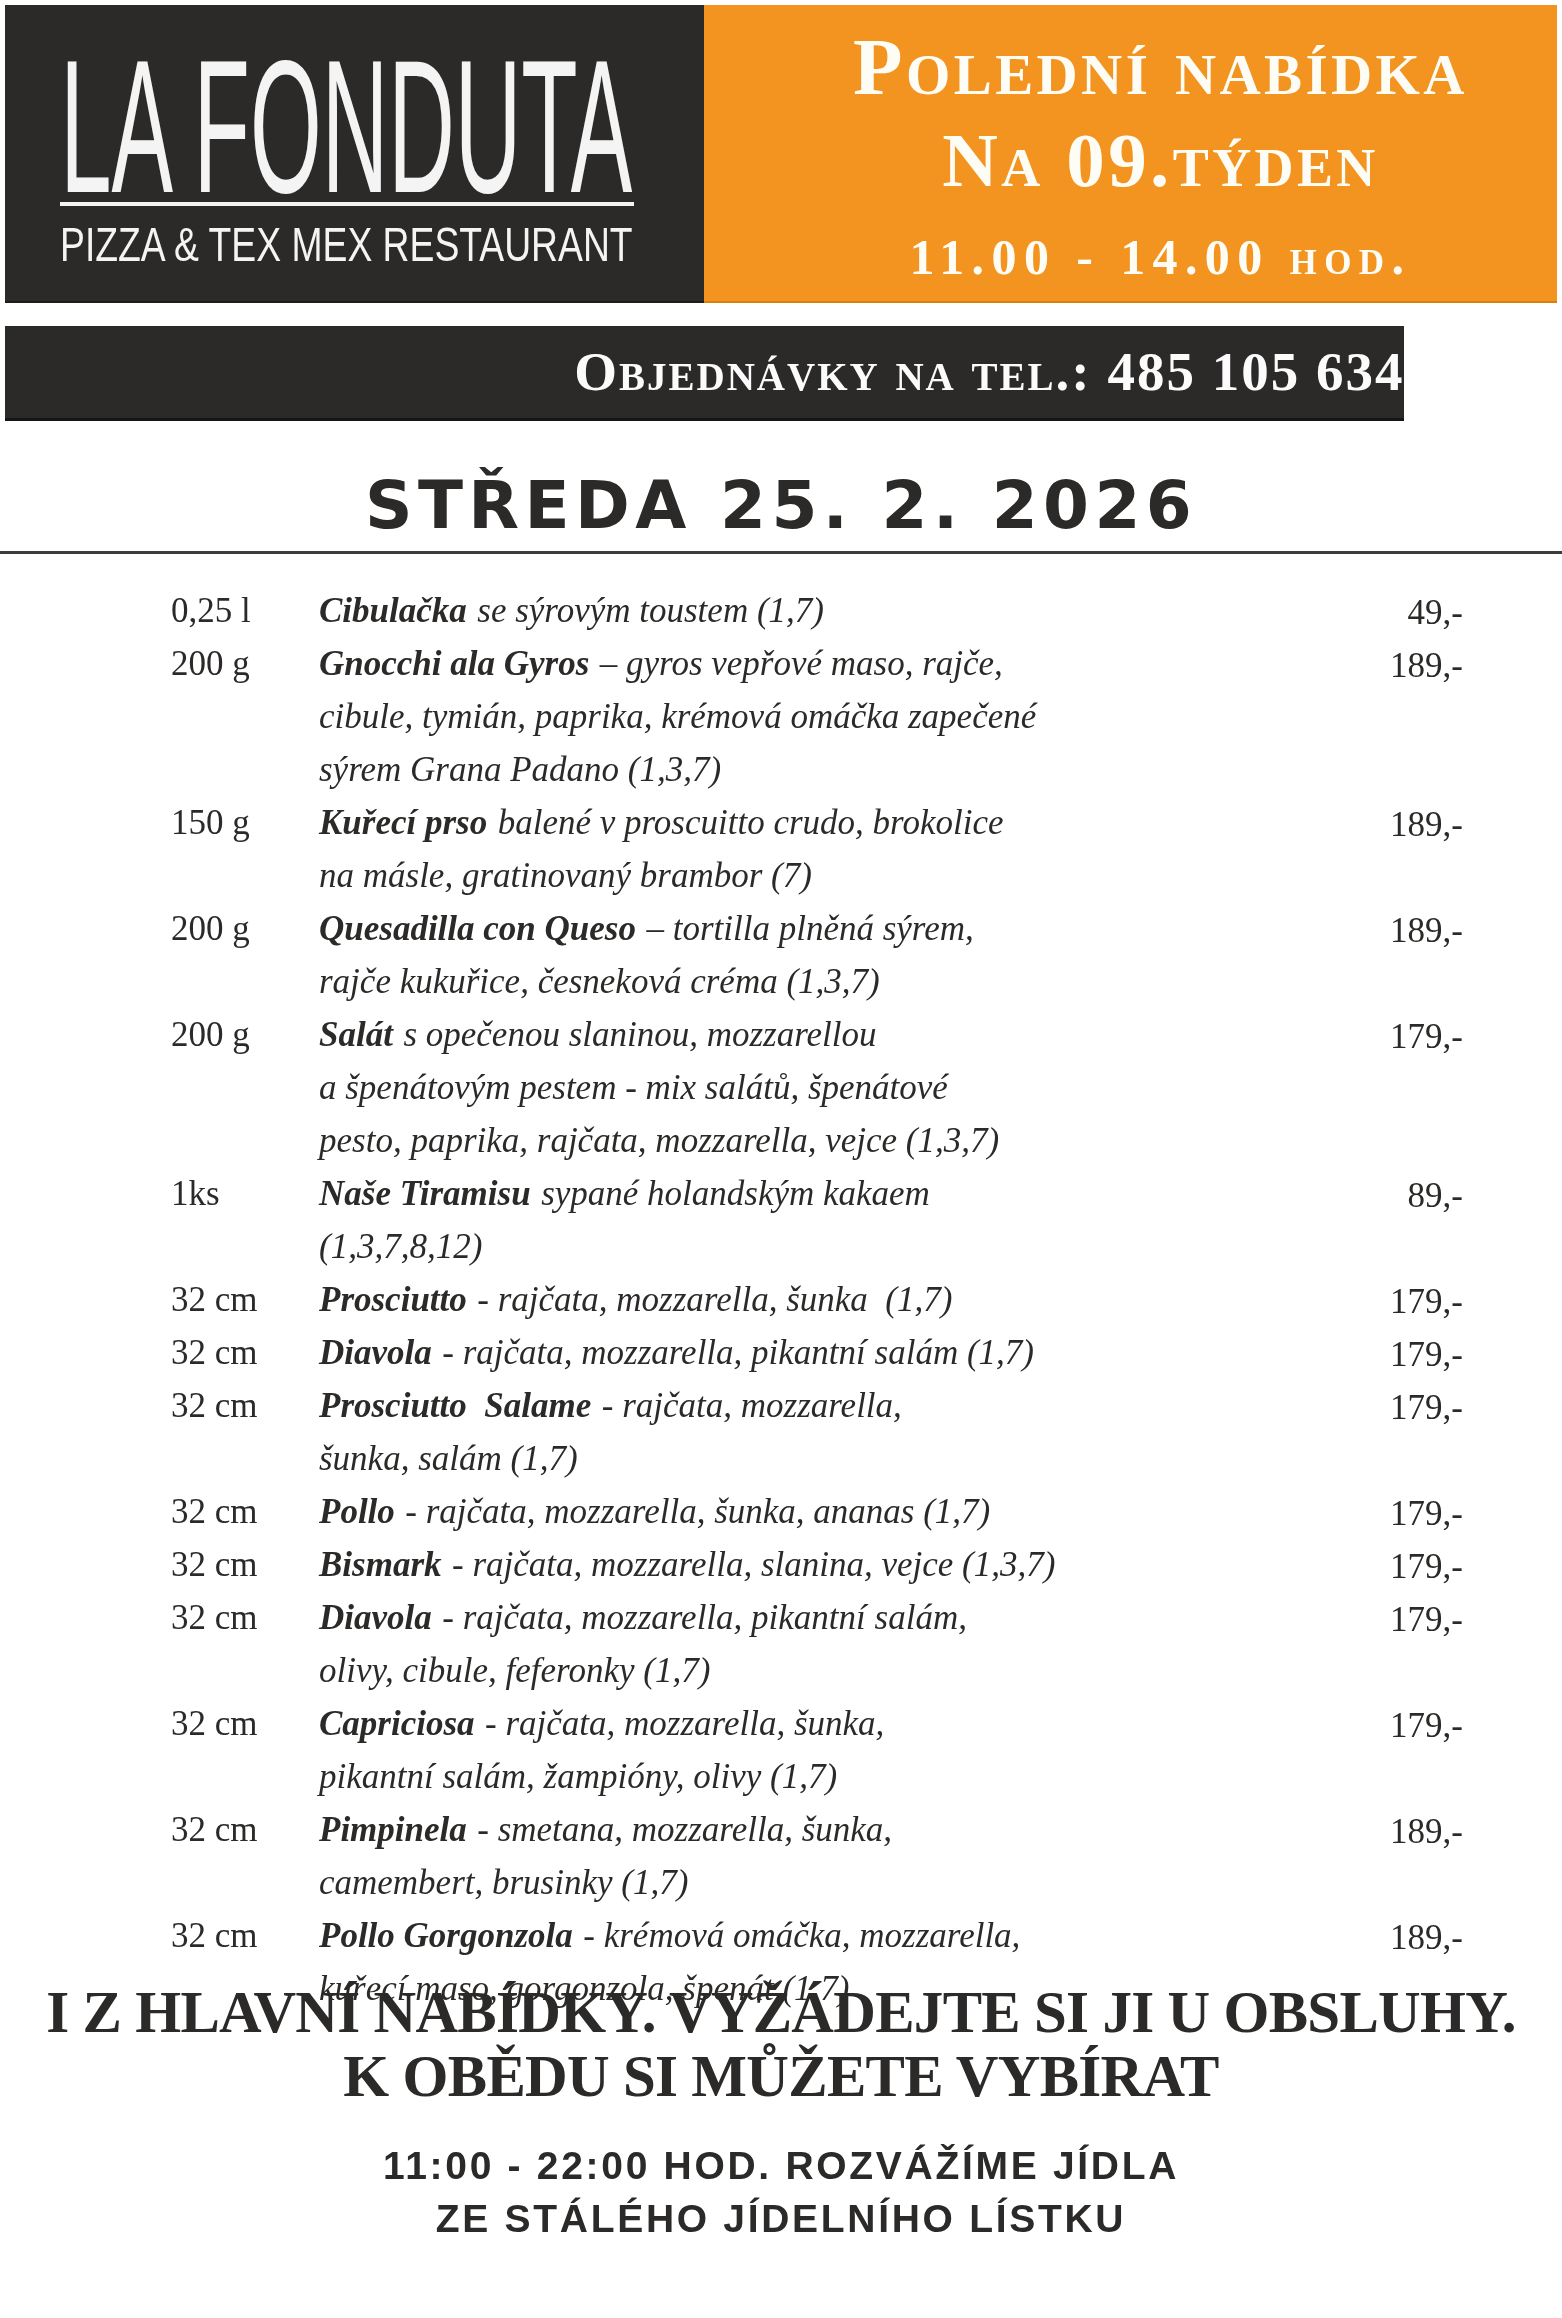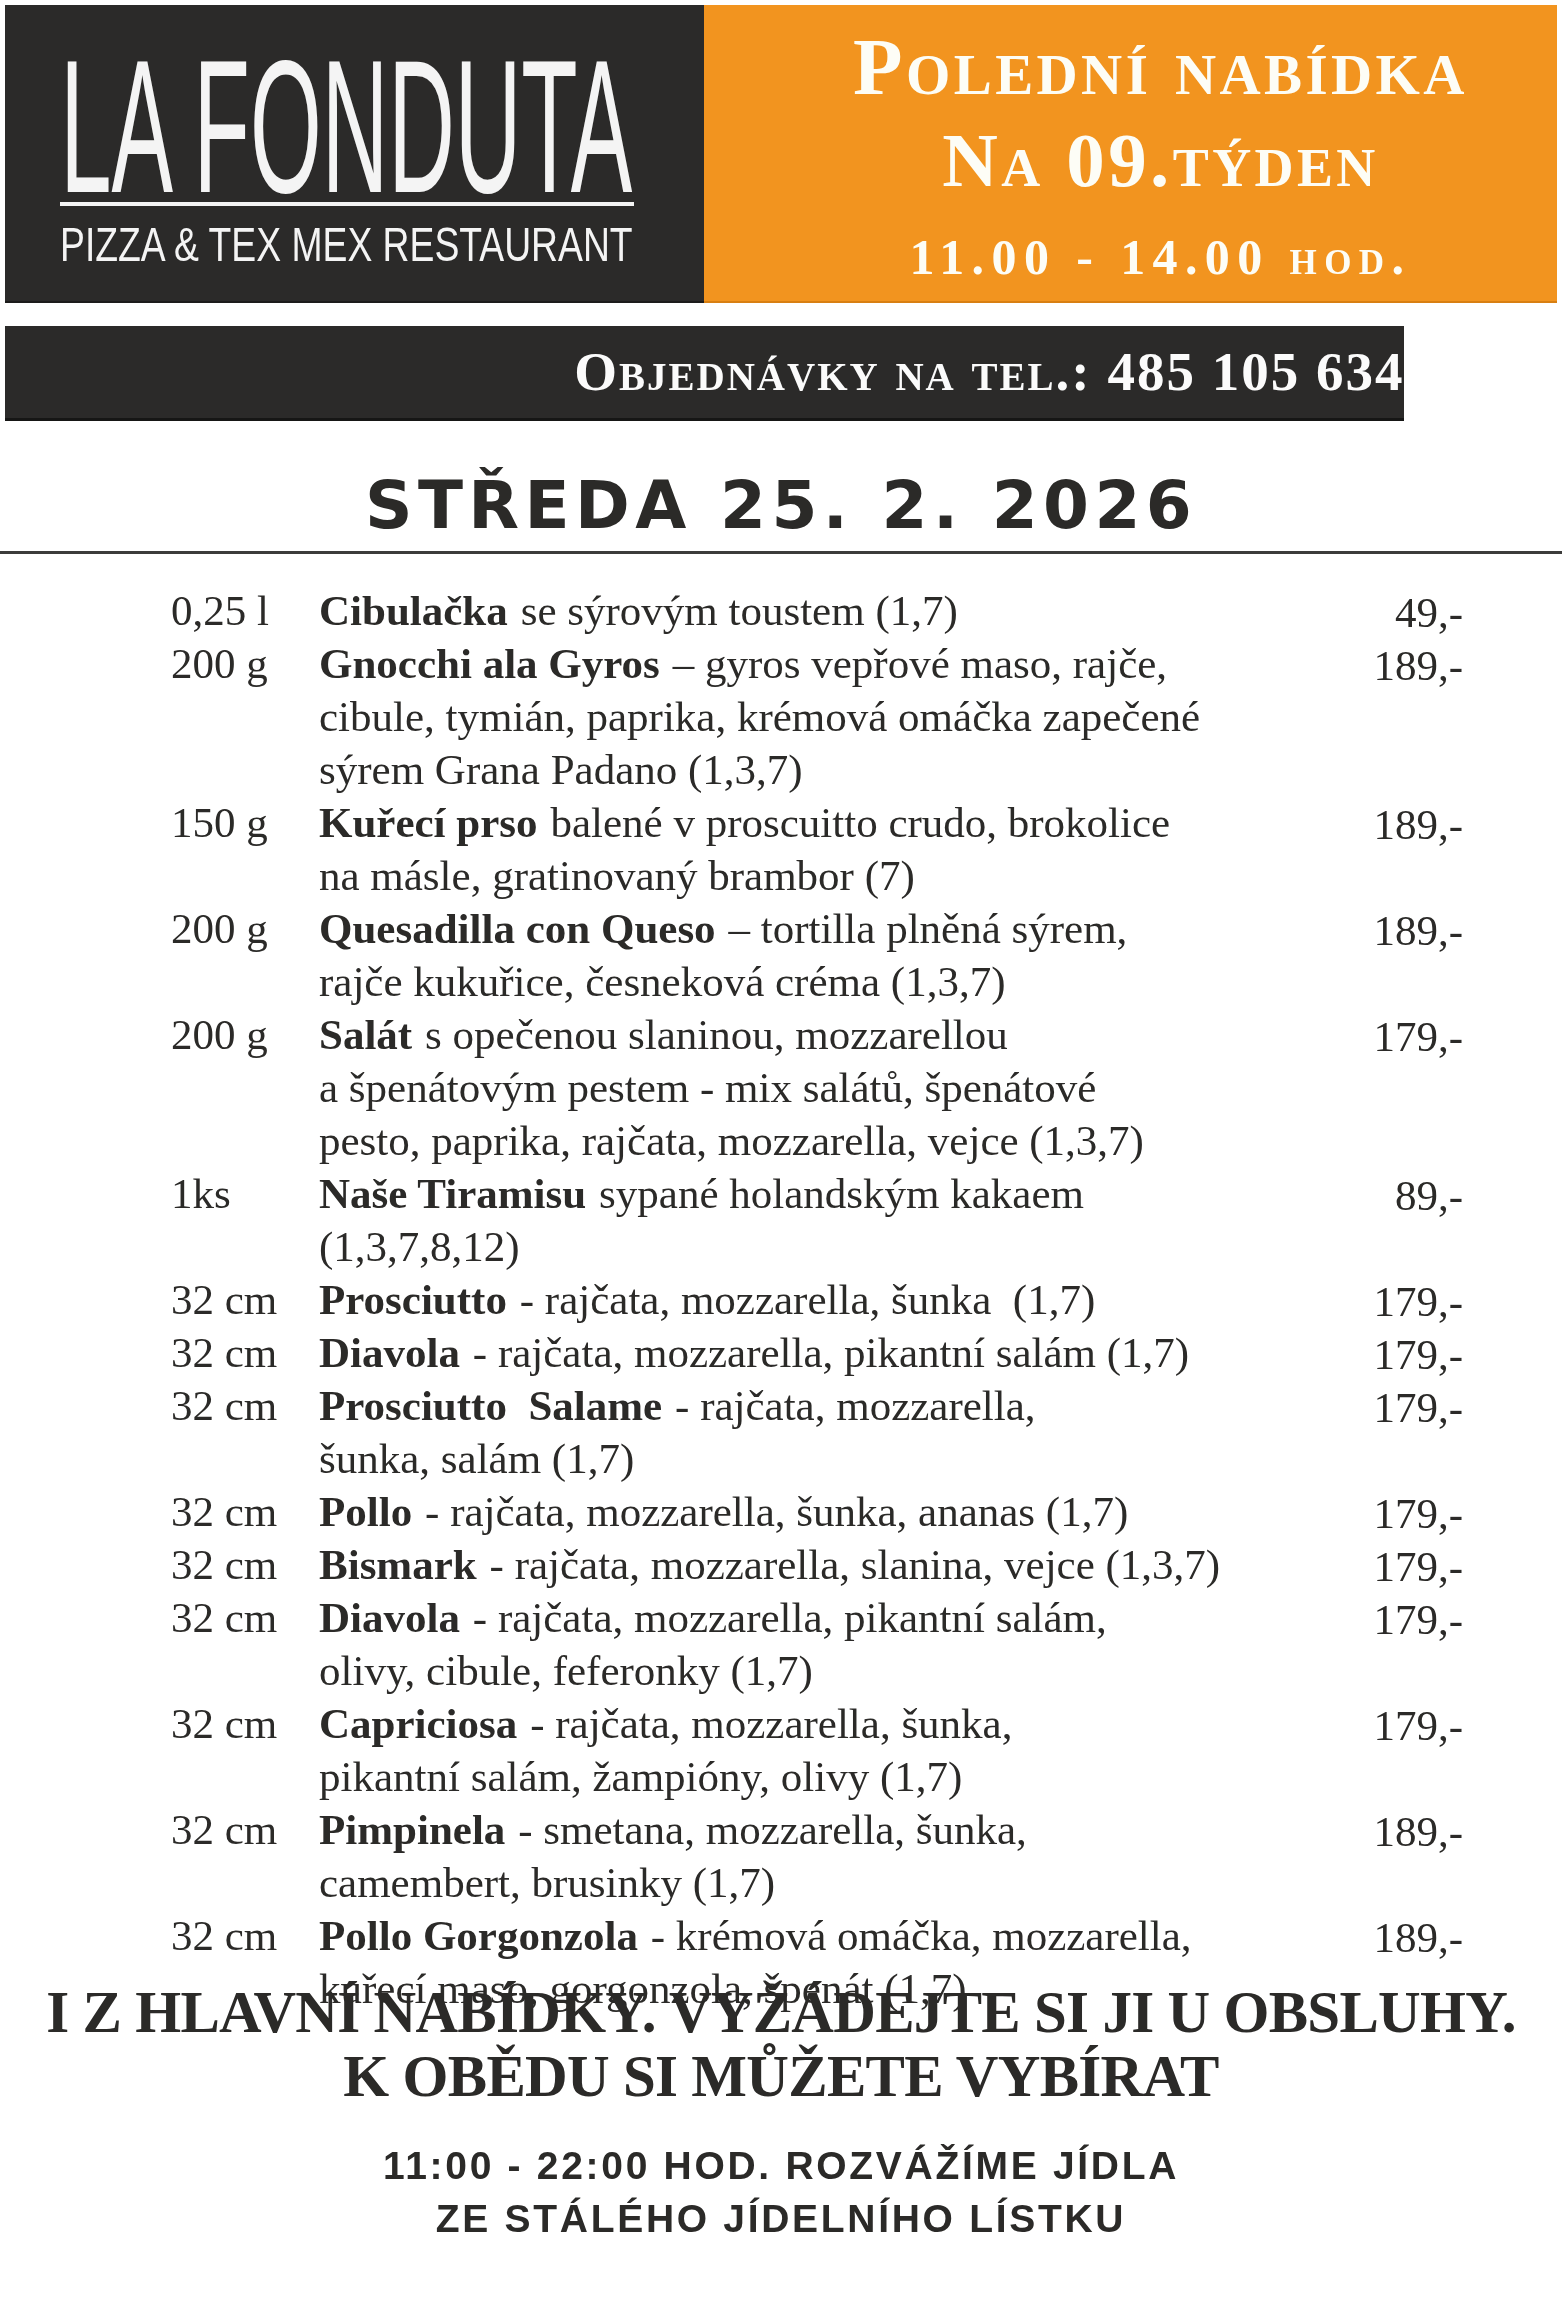--- a/index.html
+++ b/index.html
@@ -31,25 +31,25 @@
                   padding-left:203px;box-sizing:border-box;color:#fbfbfb;
                   font-variant:small-caps;font-weight:bold;font-size:55px;letter-spacing:2px;}
 
   
   .date-heading{position:absolute;left:0;top:473px;width:100%;text-align:center;
                 font-family:"DejaVu Sans","Liberation Sans",sans-serif;
                 font-weight:bold;font-size:66px;line-height:66px;letter-spacing:5.4px;color:#2b2a28;}
   .heading-rule{position:absolute;left:0;top:551px;width:1562px;height:3.4px;background:#3c3c3b;}
 
   
-  .menu{position:absolute;left:171px;top:584px;width:1292px;font-size:43px;line-height:53px;}
+  .menu{position:absolute;left:171px;top:584px;width:1292px;font-size:35px;line-height:53px;}
   .row{display:flex;position:relative;}
   .qty{width:148px;flex:none;white-space:pre;}
   .itext{flex:1;min-width:0;}
-  .line,.cont{white-space:pre;}
+  .line,.cont{white-space:pre;font-style:italic;}
   .iname{font-weight:bold;padding-right:0.30em;}
   .price{position:absolute;right:0;top:2px;line-height:53px;text-align:left;}
 
   
   .notes{position:absolute;left:0;top:1980px;width:100%;text-align:center;
          font-weight:bold;font-size:59px;line-height:64px;letter-spacing:-0.7px;}
   .delivery{position:absolute;left:0;top:2139px;width:100%;text-align:center;
             font-family:"Liberation Sans","DejaVu Sans",sans-serif;
             font-weight:bold;font-size:39px;line-height:53px;letter-spacing:2.7px;}
 </style>

